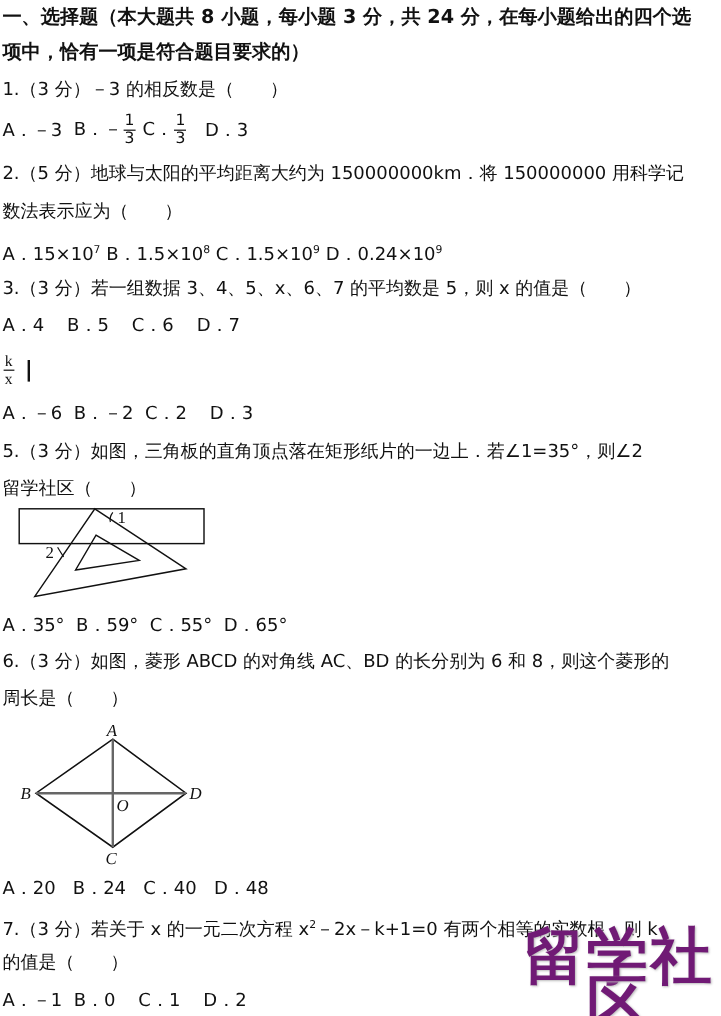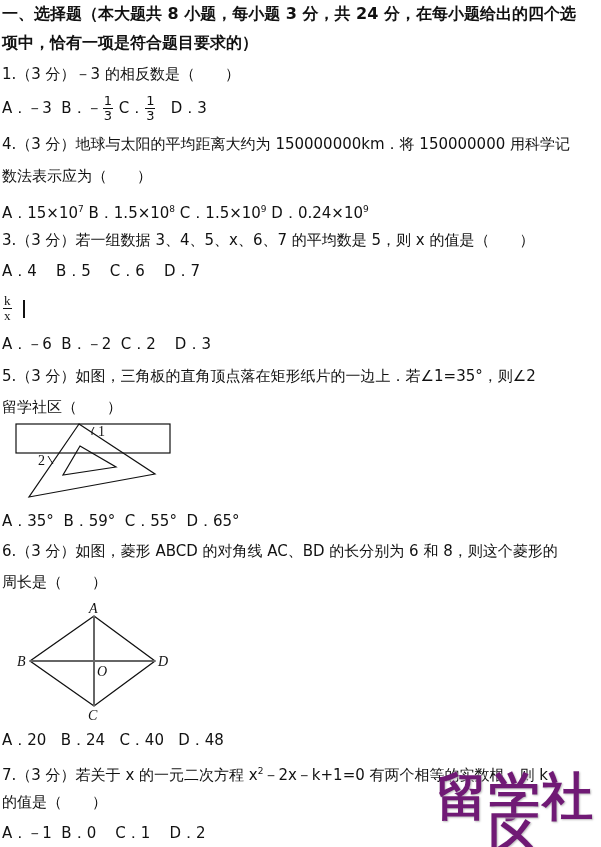--- a/index.html
+++ b/index.html
@@ -33,21 +33,21 @@
 <div class="line title" style="top:33px;">项中，恰有一项是符合题目要求的）</div>
 
 <div class="line" style="top:64px;">1.（3 分）－3 的相反数是（　　）</div>
 <div class="line" style="top:94px;">
   <span class="opt">A．－3</span>&nbsp;
   <span class="opt"><span>B．－</span><span class="frac"><span class="num">1</span><span>3</span></span></span>
   <span class="opt"><span>C．</span><span class="frac"><span class="num">1</span><span>3</span></span></span>&nbsp;&nbsp;
   <span class="opt">D．3</span>
 </div>
 
-<div class="line" style="top:134px;">4.（3 分）地球与太阳的平均距离大约为 150000000km．将 150000000 用科学记</div>
+<div class="line" style="top:134px;">2.（5 分）地球与太阳的平均距离大约为 150000000km．将 150000000 用科学记</div>
 <div class="line" style="top:166px;">数法表示应为（　　）</div>
 <div class="line" style="top:199px;">
   <span class="opt"><span>A．15×10</span><span class="sup">7</span></span>
   <span class="opt"><span>B．1.5×10</span><span class="sup">8</span></span>
   <span class="opt"><span>C．1.5×10</span><span class="sup">9</span></span>
   <span class="opt"><span>D．0.24×10</span><span class="sup">9</span></span>
 </div>
 
 <div class="line" style="top:230px;">3.（3 分）若一组数据 3、4、5、x、6、7 的平均数是 5，则 x 的值是（　　）</div>
 <div class="line" style="top:261px;">

